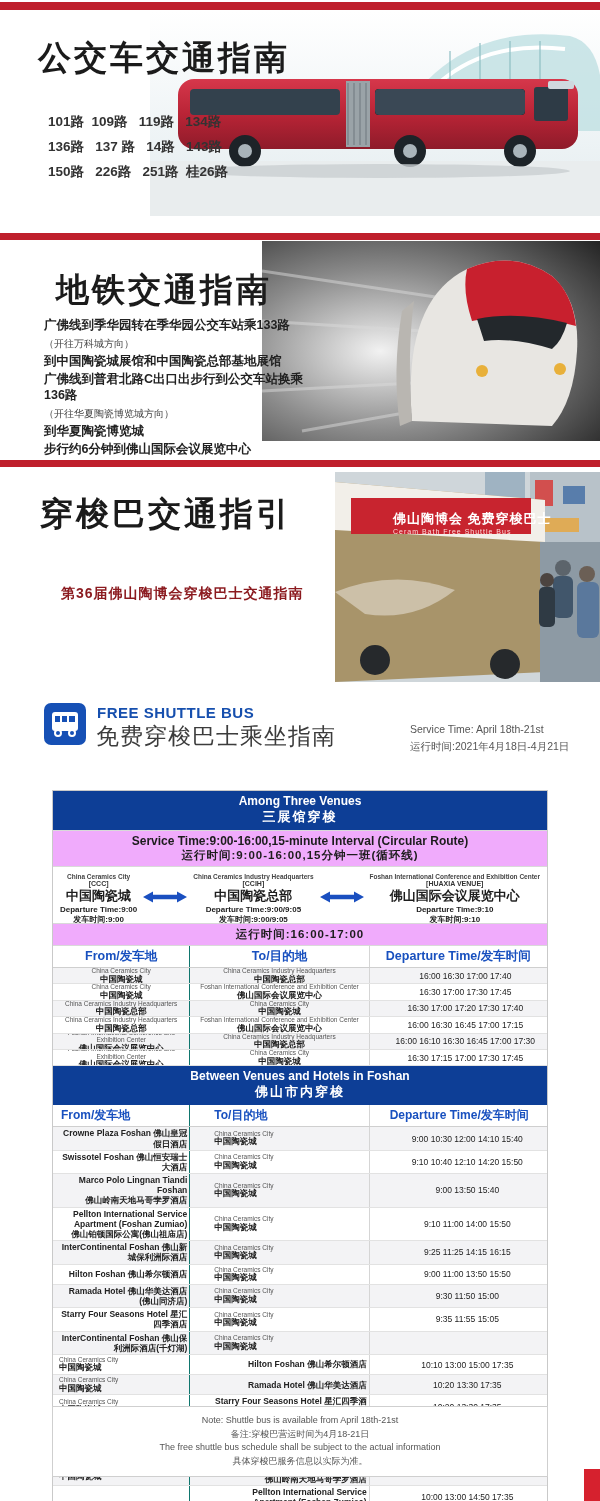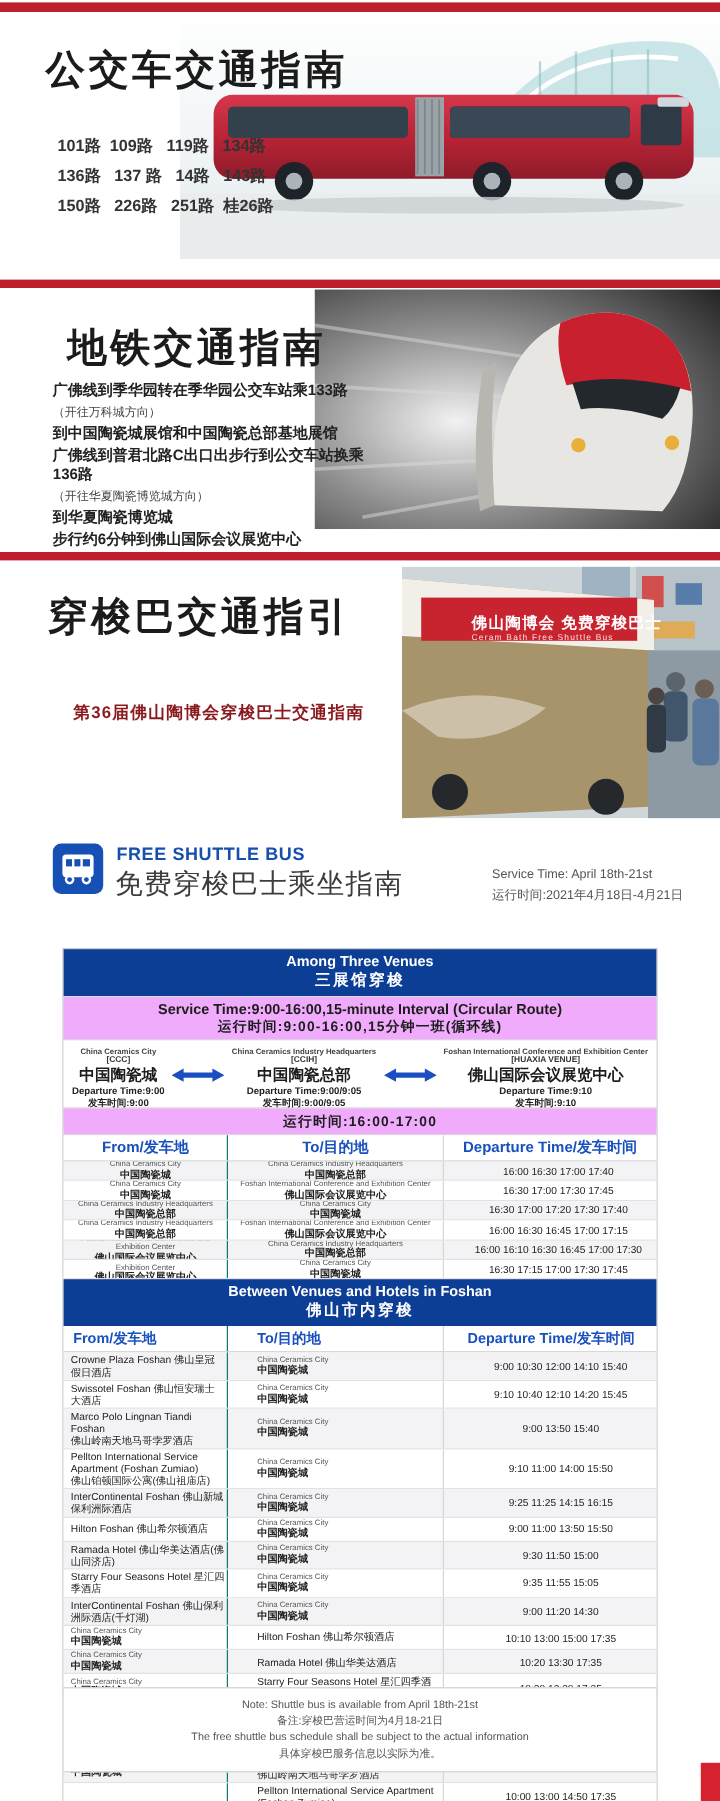--- a/index.html
+++ b/index.html
@@ -67,21 +67,21 @@
   .thead.lefty .c1 { padding-left:8px; }
   .thead.lefty .c2 { padding-left:24px; }
   .thead.lefty .c3 { padding-left:20px; }
 
   .trow { display:flex; border-bottom:1px solid #e2e2e2; background:#fff; }
   .trow.alt { background:#f3f3f5; }
   .trow .cell { padding:1px 2px; overflow:hidden; }
   .trow .cell.center { text-align:center; }
   .ep-en { font-size:6.5px; color:#555; line-height:1.15; }
   .ep-zh { font-size:8.5px; font-weight:bold; color:#222; line-height:1.15; }
-  .h-line { font-size:8.5px; font-weight:normal; color:#222; line-height:1.2; }
+  .h-line { font-size:8.5px; font-weight:bold; color:#222; line-height:1.2;text-align:right; }
   .times { font-size:8.5px; color:#222; display:flex; align-items:center; }
   .t1 .cell { height:15.4px; display:flex; flex-direction:column; justify-content:center; }
   .t1 .times { padding-left:16px; }
   .t2 .cell { min-height:14px; display:flex; flex-direction:column; justify-content:center; }
   .t2 .cell.ep-left-1 { padding-left:6px; }
   .t2 .cell.ep-left-2 { padding-left:24px; }
   .t2 .times { padding-left:20px; }
 
   #note-box { position:absolute; left:52px; top:1406px; width:496px; border:1px solid #cfcfcf; text-align:center; padding:7px 0 8px; background:#fff; }
   .nb-line { font-size:9px; color:#555; line-height:1.5; }
@@ -352,21 +352,21 @@
           <div class="cell times c3">9:00 10:30 12:00 14:10 15:40</div>
         </div>
         <div class="trow">
           <div class="cell c1 ep-left-1">
             <div class="h-line">Swissotel Foshan  佛山恒安瑞士大酒店</div>
           </div>
           <div class="cell c2 ep-left-2">
             <div class="ep-en">China  Ceramics  City</div>
             <div class="ep-zh">中国陶瓷城</div>
           </div>
-          <div class="cell times c3">9:10 10:40 12:10 14:20 15:45</div>
+          <div class="cell times c3">9:10 10:40 12:10 14:20 15:50</div>
         </div>
         <div class="trow alt">
           <div class="cell c1 ep-left-1">
             <div class="h-line">Marco Polo Lingnan Tiandi Foshan</div>
             <div class="h-line">佛山岭南天地马哥孛罗酒店</div>
           </div>
           <div class="cell c2 ep-left-2">
             <div class="ep-en">China  Ceramics  City</div>
             <div class="ep-zh">中国陶瓷城</div>
           </div>
@@ -424,21 +424,20 @@
           <div class="cell times c3">9:35 11:55 15:05</div>
         </div>
         <div class="trow alt">
           <div class="cell c1 ep-left-1">
             <div class="h-line">InterContinental Foshan  佛山保利洲际酒店(千灯湖)</div>
           </div>
           <div class="cell c2 ep-left-2">
             <div class="ep-en">China  Ceramics  City</div>
             <div class="ep-zh">中国陶瓷城</div>
           </div>
-          <div class="cell times c3">9:00 11:20 14:30</div>
         </div>
         <div class="trow">
           <div class="cell c1 ep-left-1">
             <div class="ep-en">China  Ceramics  City</div>
             <div class="ep-zh">中国陶瓷城</div>
           </div>
           <div class="cell c2 ep-left-2">
             <div class="h-line">Hilton Foshan  佛山希尔顿酒店</div>
           </div>
           <div class="cell times c3">10:10 13:00 15:00 17:35</div>

